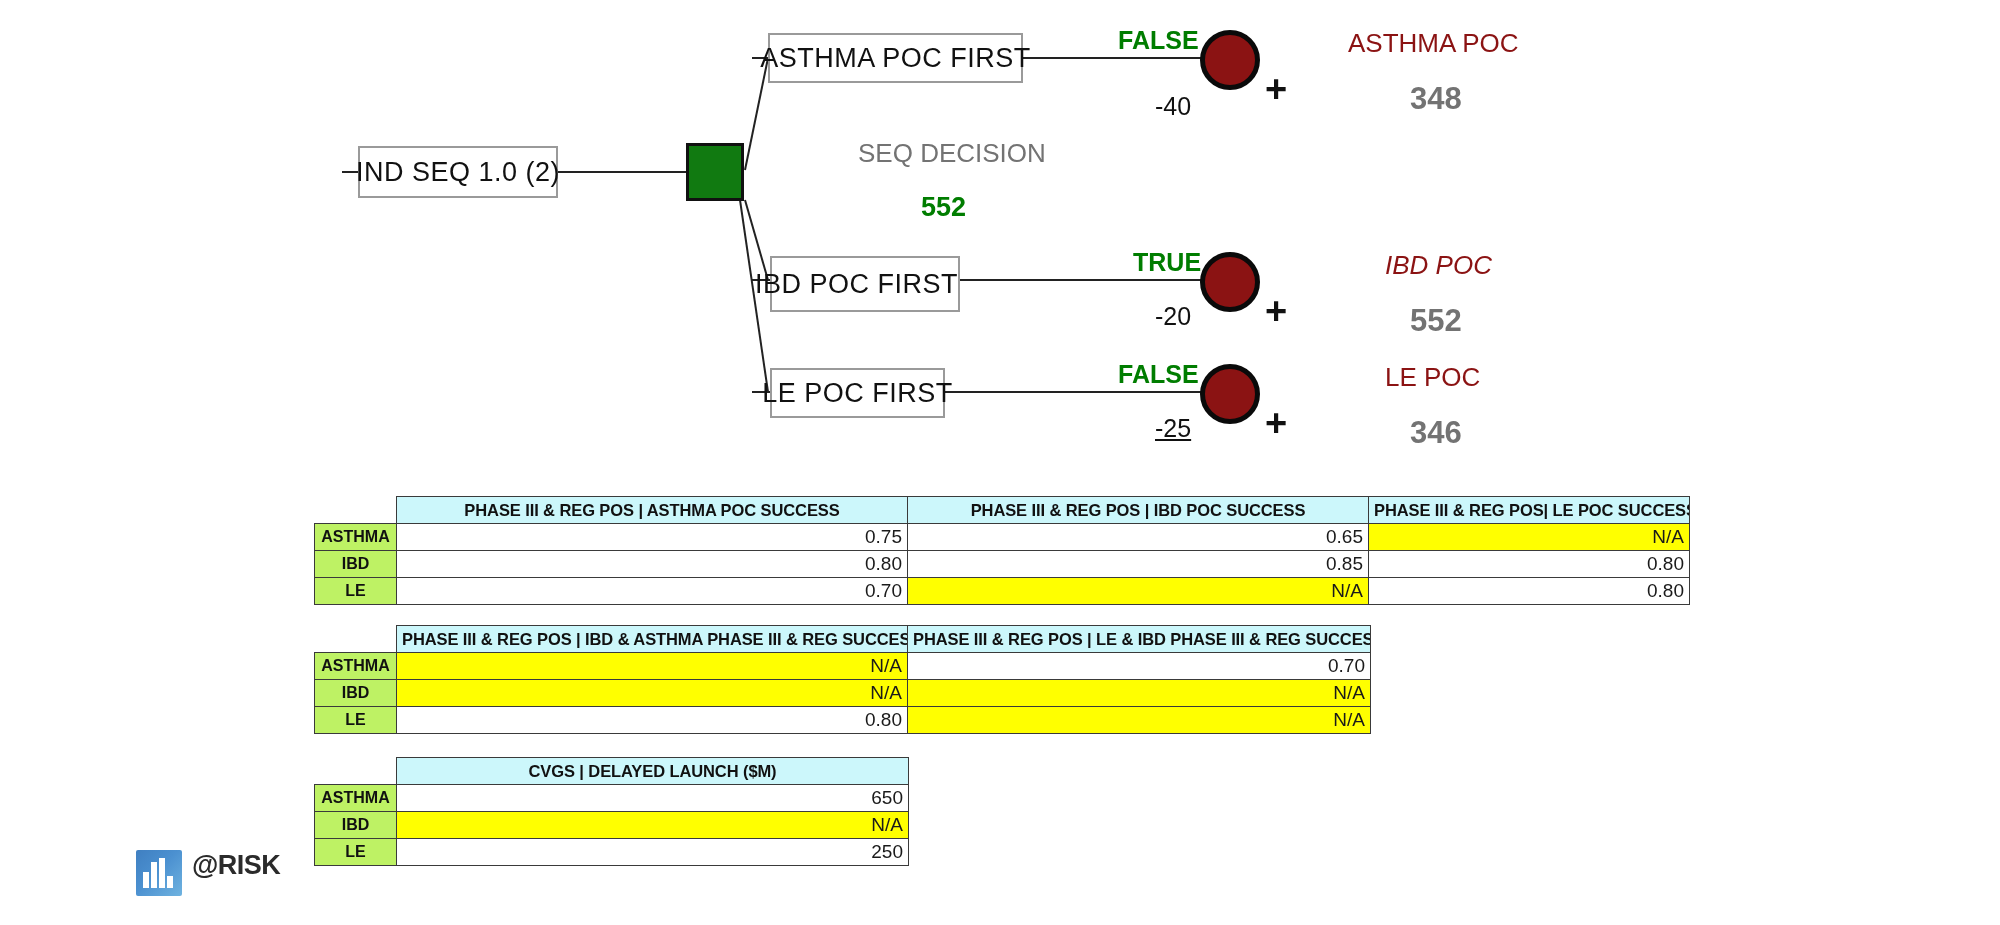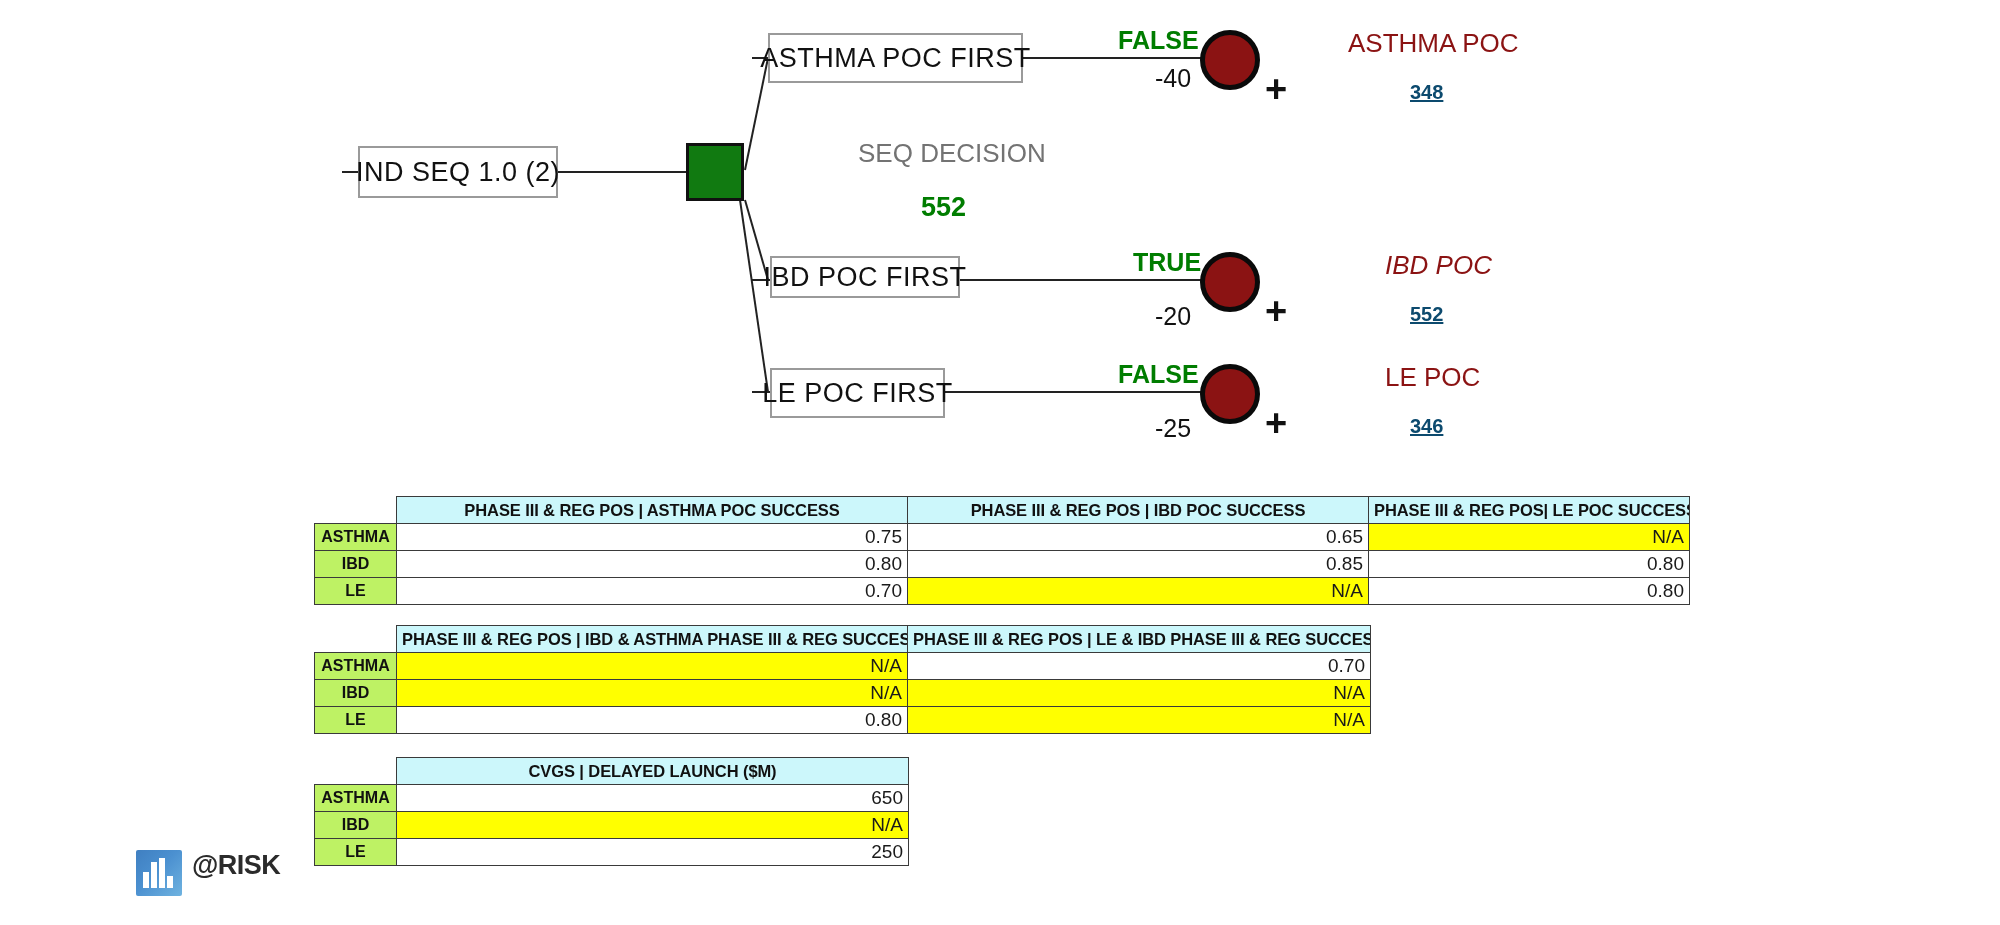--- a/index.html
+++ b/index.html
@@ -79,24 +79,23 @@
     font-size: 38px;
     font-weight: bold;
     color: #111111;
     line-height: 1;
   }
   .lbl-outcome-name {
     font-size: 26px;
     color: #8b1313;
   }
   .lbl-outcome-val {
-    font-size: 20px;
-    font-weight: bold;
-    color: #0c4a6e;
-    text-decoration: underline;
+    font-size: 31px;
+    font-weight: bold;
+    color: #737373;
   }
   .lbl-dec-name {
     font-size: 26px;
     color: #737373;
   }
   .lbl-dec-val {
     font-size: 27px;
     font-weight: bold;
     color: #007d00;
   }
@@ -209,41 +208,41 @@
   <div class="dec-square" style="left:686px; top:143px; width:58px; height:58px;"></div>
 
   <div class="lbl lbl-dec-name" style="left:858px; top:138px;">SEQ DECISION</div>
   <div class="lbl lbl-dec-val" style="left:921px; top:192px;">552</div>
 
   <div class="node-box" style="left:768px; top:33px; width:255px; height:50px;">
     <span>ASTHMA POC FIRST</span>
   </div>
   <div class="lbl lbl-bool" style="left:1118px; top:26px;">FALSE</div>
   <div class="chance-circle" style="left:1200px; top:30px; width:60px; height:60px;"></div>
-  <div class="lbl lbl-cost" style="left:1155px; top:64px;text-align:center;">-40</div>
+  <div class="lbl lbl-cost" style="left:1155px; top:92px;text-align:center;">-40</div>
   <div class="lbl lbl-plus" style="left:1265px; top:70px;">+</div>
   <div class="lbl lbl-outcome-name" style="left:1348px; top:28px;">ASTHMA POC</div>
   <div class="lbl lbl-outcome-val" style="left:1410px; top:81px;">348</div>
 
-  <div class="node-box" style="left:770px; top:256px; width:190px; height:42px;">
+  <div class="node-box" style="left:770px; top:256px; width:190px; height:56px;justify-content:flex-end;">
     <span>IBD POC FIRST</span>
   </div>
   <div class="lbl lbl-bool" style="left:1133px; top:248px;">TRUE</div>
   <div class="chance-circle" style="left:1200px; top:252px; width:60px; height:60px;"></div>
   <div class="lbl lbl-cost" style="left:1155px; top:302px;">-20</div>
   <div class="lbl lbl-plus" style="left:1265px; top:292px;">+</div>
   <div class="lbl lbl-outcome-name" style="left:1385px; top:250px;font-style:italic;">IBD POC</div>
   <div class="lbl lbl-outcome-val" style="left:1410px; top:303px;">552</div>
 
   <div class="node-box" style="left:770px; top:368px; width:175px; height:50px;">
     <span>LE POC FIRST</span>
   </div>
   <div class="lbl lbl-bool" style="left:1118px; top:360px;">FALSE</div>
   <div class="chance-circle" style="left:1200px; top:364px; width:60px; height:60px;"></div>
-  <div class="lbl lbl-cost" style="left:1155px; top:414px;">-25</div>
+  <div class="lbl lbl-cost" style="left:1155px; top:414px;text-decoration:underline;">-25</div>
   <div class="lbl lbl-plus" style="left:1265px; top:404px;">+</div>
   <div class="lbl lbl-outcome-name" style="left:1385px; top:362px;">LE POC</div>
   <div class="lbl lbl-outcome-val" style="left:1410px; top:415px;">346</div>
 
   <table class="xtable" id="table-0" style="left:314px; top:496px; width:1375px;">
     <colgroup>
       <col style="width:82px">
       <col style="width:511px">
       <col style="width:461px">
       <col style="width:321px">

